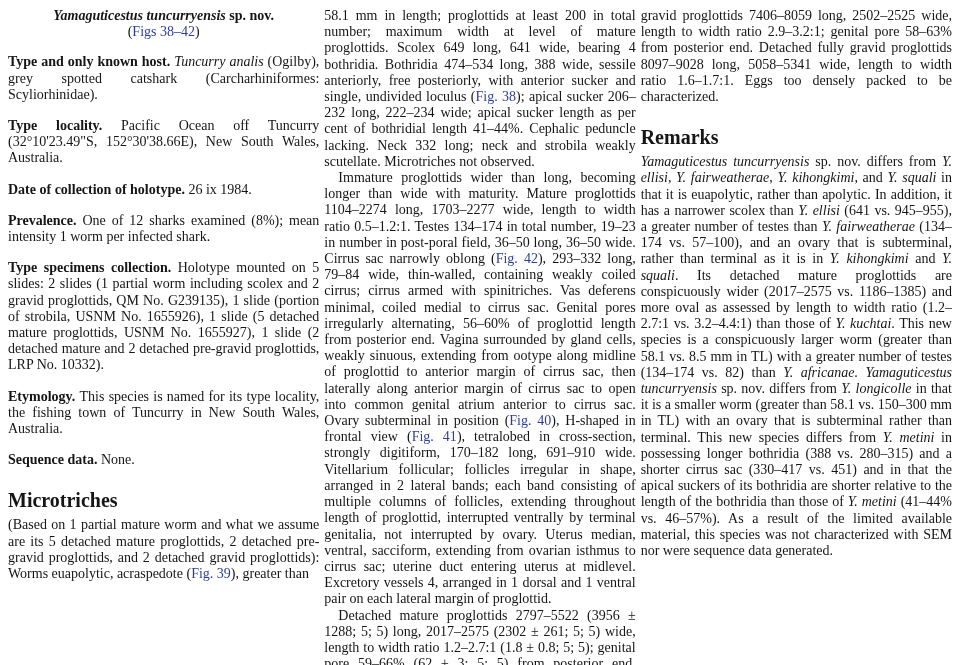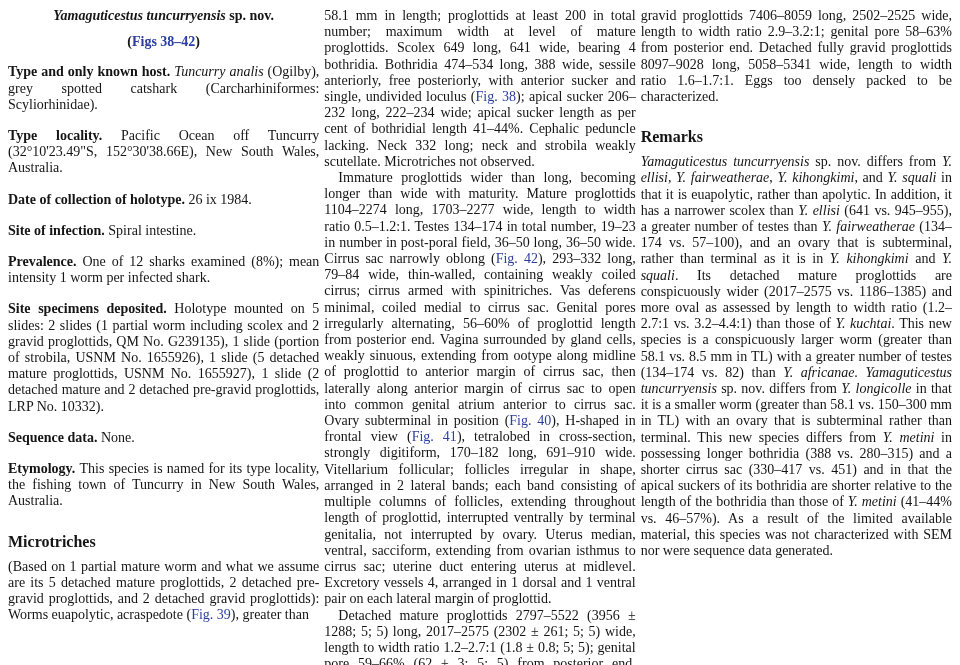--- a/index.html
+++ b/index.html
@@ -31,53 +31,51 @@
     overflow-wrap: break-word;
   }
   p { margin: 0; }
   p.title {
     text-align: center;
     font-weight: bold;
     margin: 0;
   }
   p.figs {
     text-align: center;
-    margin: 10px 0 14px 0;
-    font-weight: bold;
+    margin: 0 0 14px 0;
   }
   p.para { margin: 0 0 15px 0; }
   p.flow { margin: 0; }
   p.indent { text-indent: 14px; }
   h2.heading {
-    font-size: 16px;
+    font-size: 20px;
     line-height: 20px;
     font-weight: bold;
     margin: 22px 0 7px 0;
     text-align: left;
   }
   .seg-b  { font-weight: bold; }
   .seg-i  { font-style: italic; }
   .seg-bi { font-weight: bold; font-style: italic; }
   .seg-link { color: var(--link-color, #2b3d9e); }
 </style>
 </head>
 <body style="color: rgb(21, 21, 21); background: rgb(255, 255, 255); --link-color: #2b3d9e;">
 
 <div class="page">
   <div class="col">
       <p class="title"><span class="seg-bi">Yamaguticestus tuncurryensis</span><span class="seg-b"> sp. nov.</span></p>
       <p class="figs"><span>(</span><span class="seg-link">Figs 38–42</span><span>)</span></p>
       <p class="para"><span class="seg-b">Type and only known host. </span><span class="seg-i">Tuncurry analis</span><span> (Ogilby), grey spotted catshark (Carcharhiniformes: Scyliorhinidae).</span></p>
       <p class="para"><span class="seg-b">Type locality. </span><span>Pacific Ocean off Tuncurry (32°10'23.49"S, 152°30'38.66E), New South Wales, Australia.</span></p>
       <p class="para"><span class="seg-b">Date of collection of holotype. </span><span>26 ix 1984.</span></p>
-      <p class="para"><span class="seg-b">Site of infection. </span><span>Spiral intestine.</span></p>
       <p class="para"><span class="seg-b">Prevalence. </span><span>One of 12 sharks examined (8%); mean intensity 1 worm per infected shark.</span></p>
-      <p class="para"><span class="seg-b">Site specimens deposited. </span><span>Holotype mounted on 5 slides: 2 slides (1 partial worm including scolex and 2 gravid proglottids, QM No. G239135), 1 slide (portion of strobila, USNM No. 1655926), 1 slide (5 detached mature proglottids, USNM No. 1655927), 1 slide (2 detached mature and 2 detached pre-gravid proglottids, LRP No. 10332).</span></p>
+      <p class="para"><span class="seg-b">Type specimens collection. </span><span>Holotype mounted on 5 slides: 2 slides (1 partial worm including scolex and 2 gravid proglottids, QM No. G239135), 1 slide (portion of strobila, USNM No. 1655926), 1 slide (5 detached mature proglottids, USNM No. 1655927), 1 slide (2 detached mature and 2 detached pre-gravid proglottids, LRP No. 10332).</span></p>
+      <p class="para"><span class="seg-b">Etymology. </span><span>This species is named for its type locality, the fishing town of Tuncurry in New South Wales, Australia.</span></p>
       <p class="para"><span class="seg-b">Sequence data. </span><span>None.</span></p>
-      <p class="para"><span class="seg-b">Etymology. </span><span>This species is named for its type locality, the fishing town of Tuncurry in New South Wales, Australia.</span></p>
       <h2 class="heading"><span>Microtriches</span></h2>
       <p class="flow"><span>(Based on 1 partial mature worm and what we assume are its 5 detached mature proglottids, 2 detached pre-gravid proglottids, and 2 detached gravid proglottids): Worms euapolytic, acraspedote (</span><span class="seg-link">Fig. 39</span><span>), greater than</span></p>
     </div>
   <div class="col">
       <p class="flow"><span>58.1 mm in length; proglottids at least 200 in total number; maximum width at level of mature proglottids. Scolex 649 long, 641 wide, bearing 4 bothridia. Bothridia 474–534 long, 388 wide, sessile anteriorly, free posteriorly, with anterior sucker and single, undivided loculus (</span><span class="seg-link">Fig. 38</span><span>); apical sucker 206–232 long, 222–234 wide; apical sucker length as per cent of bothridial length 41–44%. Cephalic peduncle lacking. Neck 332 long; neck and strobila weakly scutellate. Microtriches not observed.</span></p>
       <p class="flow indent"><span>Immature proglottids wider than long, becoming longer than wide with maturity. Mature proglottids 1104–2274 long, 1703–2277 wide, length to width ratio 0.5–1.2:1. Testes 134–174 in total number, 19–23 in number in post-poral field, 36–50 long, 36–50 wide. Cirrus sac narrowly oblong (</span><span class="seg-link">Fig. 42</span><span>), 293–332 long, 79–84 wide, thin-walled, containing weakly coiled cirrus; cirrus armed with spinitriches. Vas deferens minimal, coiled medial to cirrus sac. Genital pores irregularly alternating, 56–60% of proglottid length from posterior end. Vagina surrounded by gland cells, weakly sinuous, extending from ootype along midline of proglottid to anterior margin of cirrus sac, then laterally along anterior margin of cirrus sac to open into common genital atrium anterior to cirrus sac. Ovary subterminal in position (</span><span class="seg-link">Fig. 40</span><span>), H-shaped in frontal view (</span><span class="seg-link">Fig. 41</span><span>), tetralobed in cross-section, strongly digitiform, 170–182 long, 691–910 wide. Vitellarium follicular; follicles irregular in shape, arranged in 2 lateral bands; each band consisting of multiple columns of follicles, extending throughout length of proglottid, interrupted ventrally by terminal genitalia, not interrupted by ovary. Uterus median, ventral, sacciform, extending from ovarian isthmus to cirrus sac; uterine duct entering uterus at midlevel. Excretory vessels 4, arranged in 1 dorsal and 1 ventral pair on each lateral margin of proglottid.</span></p>
       <p class="flow indent"><span>Detached mature proglottids 2797–5522 (3956 ± 1288; 5; 5) long, 2017–2575 (2302 ± 261; 5; 5) wide, length to width ratio 1.2–2.7:1 (1.8 ± 0.8; 5; 5); genital pore 59–66% (62 ± 3; 5; 5) from posterior end. Detached pre-</span></p>
     </div>
   <div class="col">
       <p class="flow"><span>gravid proglottids 7406–8059 long, 2502–2525 wide, length to width ratio 2.9–3.2:1; genital pore 58–63% from posterior end. Detached fully gravid proglottids 8097–9028 long, 5058–5341 wide, length to width ratio 1.6–1.7:1. Eggs too densely packed to be characterized.</span></p>

